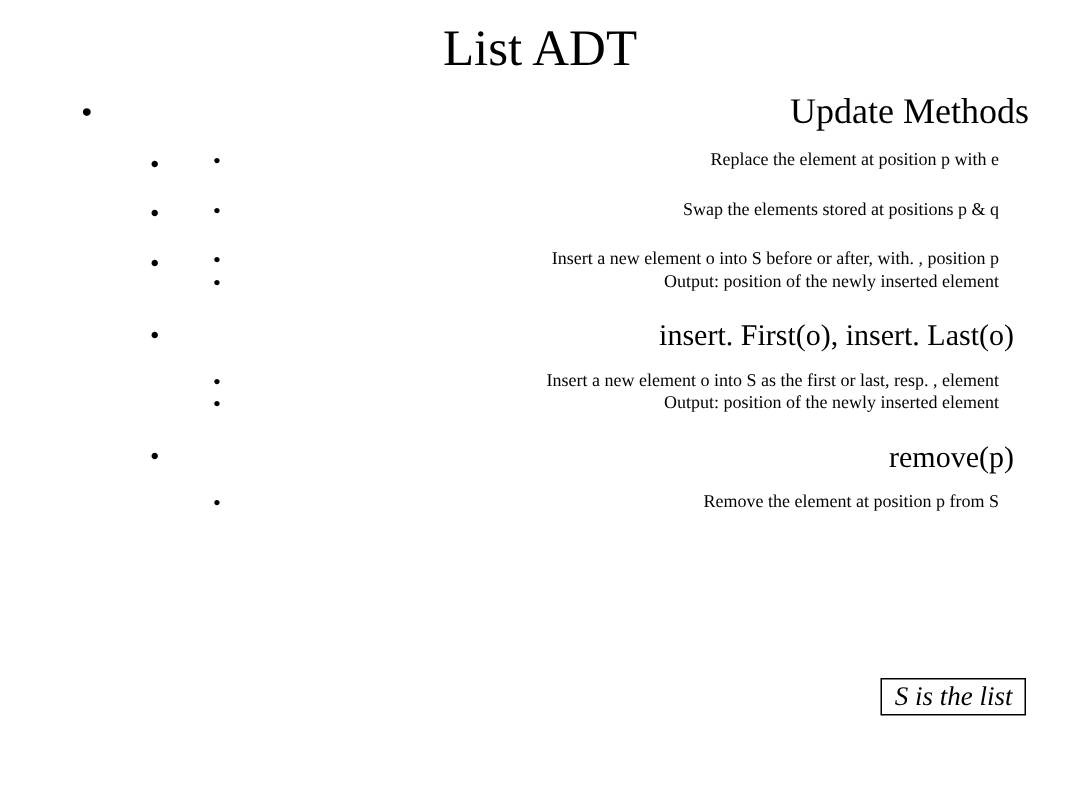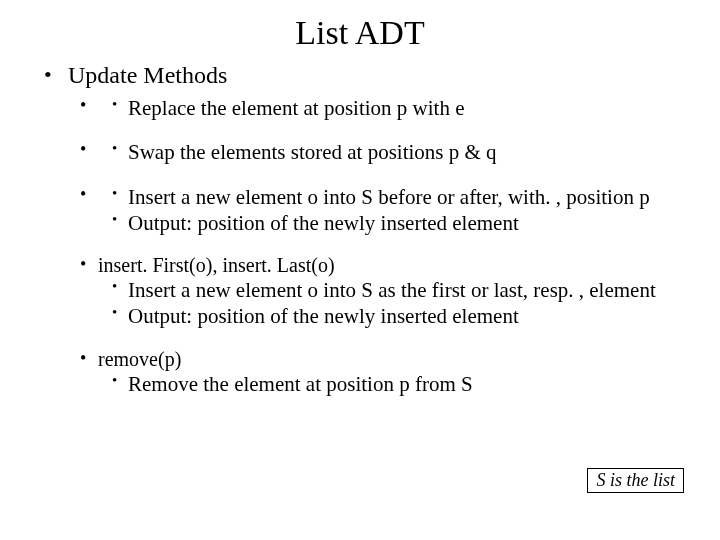--- a/index.html
+++ b/index.html
@@ -19,23 +19,24 @@
     padding: 8px 24px 0 24px;
     border-radius: 14px;
   }
   .title {
     text-align: center;
     font-size: 34px;
     margin: 6px 0 10px 0;
     font-weight: normal;
   }
   ul {
-    margin: 0;
+    margin: 10px;
     padding: 0;
     list-style: none;
+    text-align: right;
   }
   li {
     position: relative;
   }
   
   .l1 > li {
     font-size: 24px;
     padding-left: 44px;
     margin-bottom: 4px;
   }
@@ -58,37 +59,37 @@
     position: absolute;
     left: 12px;
     top: 0;
     font-size: 18px;
   }
   .l2 > li.spaced {
     margin-top: 18px;
   }
   
   .l3 > li {
-    font-size: 21px;
+    font-size: 12px;
     padding-left: 30px;
     margin-top: 0;
     margin-bottom: 0;
     line-height: 1.25;
   }
   .l3 > li::before {
     content: "•";
     position: absolute;
     left: 14px;
     top: 0;
     font-size: 15px;
   }
   .note-box {
     position: absolute;
     right: 36px;
-    top: 468px;
+    top: 452px;
     border: 1px solid #000;
     padding: 1px 8px;
     font-size: 18px;
     font-style: italic;
     background: #fff;
   }
 </style>
 </head>
 <body>
 

